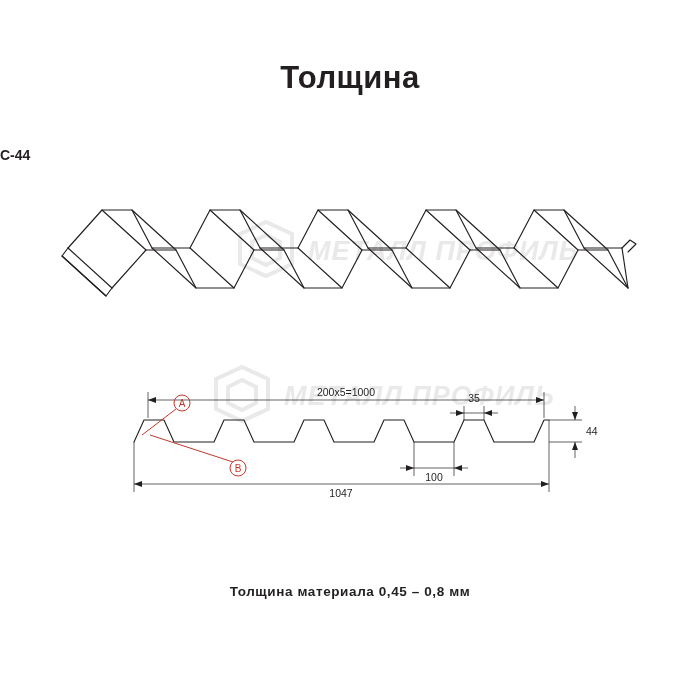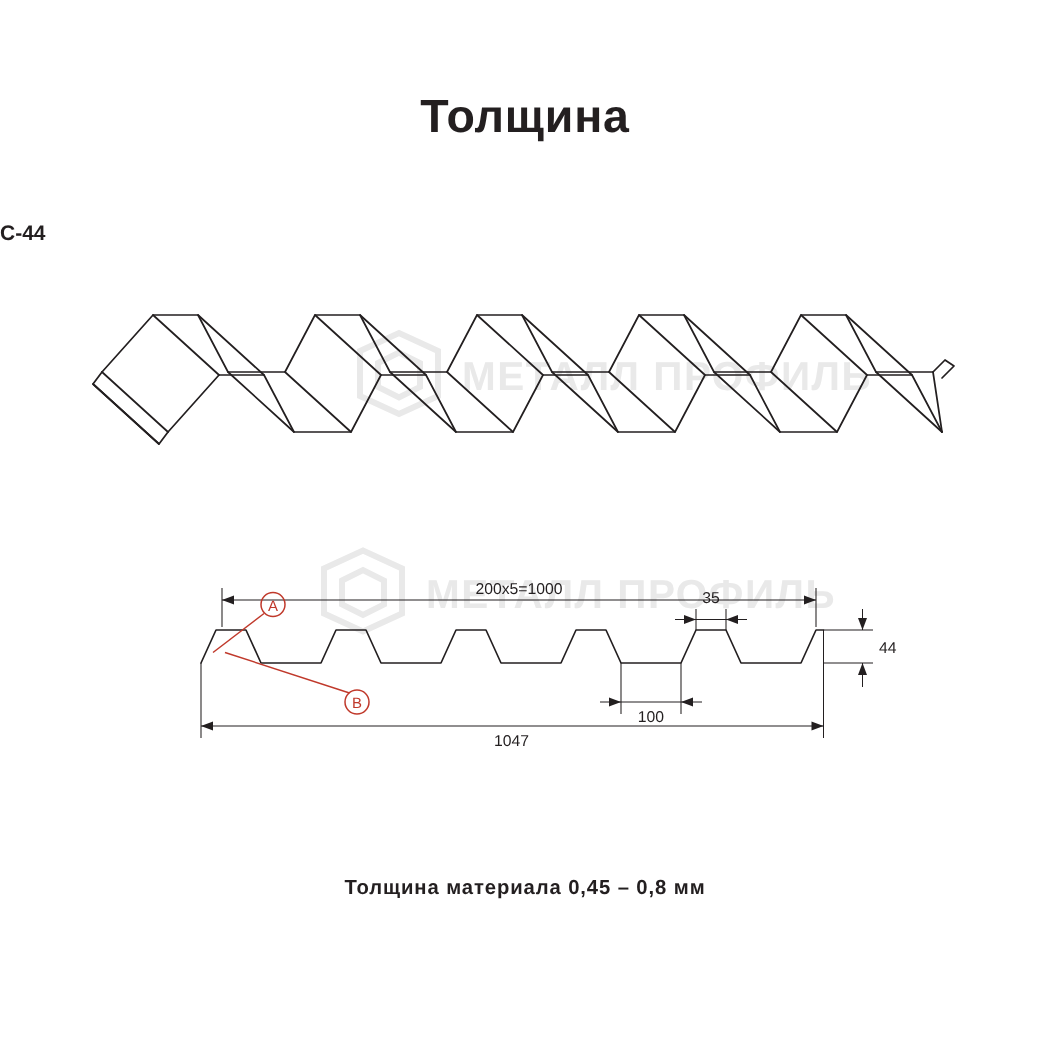--- a/index.html
+++ b/index.html
@@ -64,20 +64,21 @@
     top: 380px;
     left: 120px;
     width: 480px;
     height: 140px;
     text-align: center;
   }
   .wm {
     position: absolute;
     pointer-events: none;
     user-select: none;
+    font-style: italic;
   }
   .wm svg { display: block; }
   svg { overflow: visible; }
   .dimtext {
     font-family: "Liberation Sans", sans-serif;
     font-size: 10.5px;
     fill: #231f20;
   }
   .calloutletter {
     font-family: "Liberation Sans", sans-serif;

